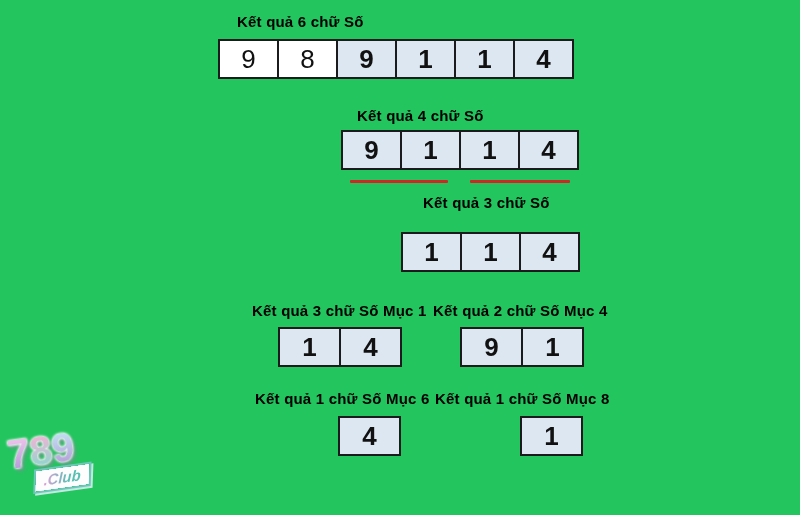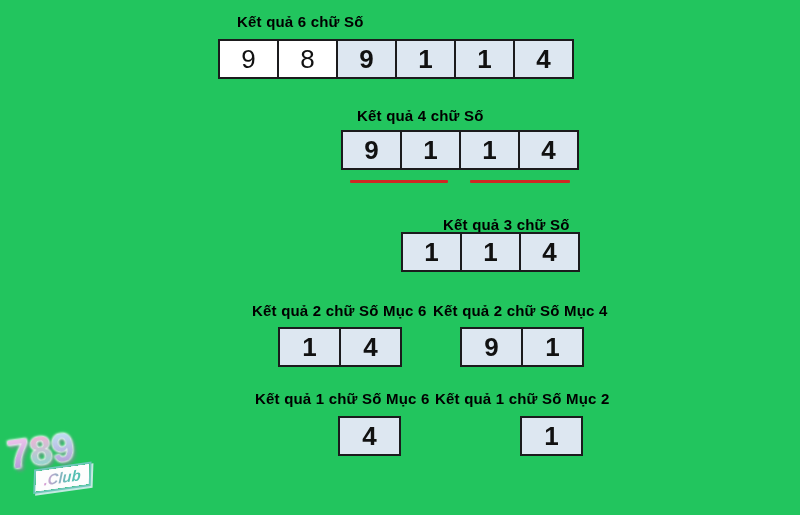--- a/index.html
+++ b/index.html
@@ -113,45 +113,45 @@
   <div class="sec-title" style="left:357px; top:107px;">Kết quả 4 chữ Số</div>
   <div class="digit-row row-four" style="left:341px; top:130px;">
       <div class="cell cell-blue">9</div>
       <div class="cell cell-blue">1</div>
       <div class="cell cell-blue">1</div>
       <div class="cell cell-blue">4</div>
     </div>
   <div class="underline" style="left:350px; top:180px; width:98px;"></div>
   <div class="underline" style="left:470px; top:180px; width:100px;"></div>
 
-  <div class="sec-title" style="left:423px; top:216px;margin-left:20px;">Kết quả 3 chữ Số</div>
+  <div class="sec-title" style="left:423px; top:194px;">Kết quả 3 chữ Số</div>
   <div class="digit-row row-three" style="left:401px; top:232px;">
       <div class="cell cell-blue">1</div>
       <div class="cell cell-blue">1</div>
       <div class="cell cell-blue">4</div>
     </div>
 
-  <div class="sec-title" style="left:252px; top:302px;">Kết quả 2 chữ Số Mục 6</div>
+  <div class="sec-title" style="left:252px; top:302px;">Kết quả 3 chữ Số Mục 1</div>
   <div class="digit-row row-two" style="left:278px; top:327px;">
       <div class="cell cell-blue">1</div>
       <div class="cell cell-blue">4</div>
     </div>
 
   <div class="sec-title" style="left:433px; top:302px;">Kết quả 2 chữ Số Mục 4</div>
   <div class="digit-row row-two" style="left:460px; top:327px;">
       <div class="cell cell-blue">9</div>
       <div class="cell cell-blue">1</div>
     </div>
 
   <div class="sec-title" style="left:255px; top:390px;">Kết quả 1 chữ Số Mục 6</div>
   <div class="digit-row row-one" style="left:338px; top:416px;">
       <div class="cell cell-blue">4</div>
     </div>
 
-  <div class="sec-title" style="left:435px; top:390px;">Kết quả 1 chữ Số Mục 2</div>
+  <div class="sec-title" style="left:435px; top:390px;">Kết quả 1 chữ Số Mục 8</div>
   <div class="digit-row row-one" style="left:520px; top:416px;">
       <div class="cell cell-blue">1</div>
     </div>
 
   <div class="logo">
     <div class="logo-789">
       <span class="glyph-7">7</span>
       <span class="glyph-8">8</span>
       <span class="glyph-9">9</span>
     </div>

